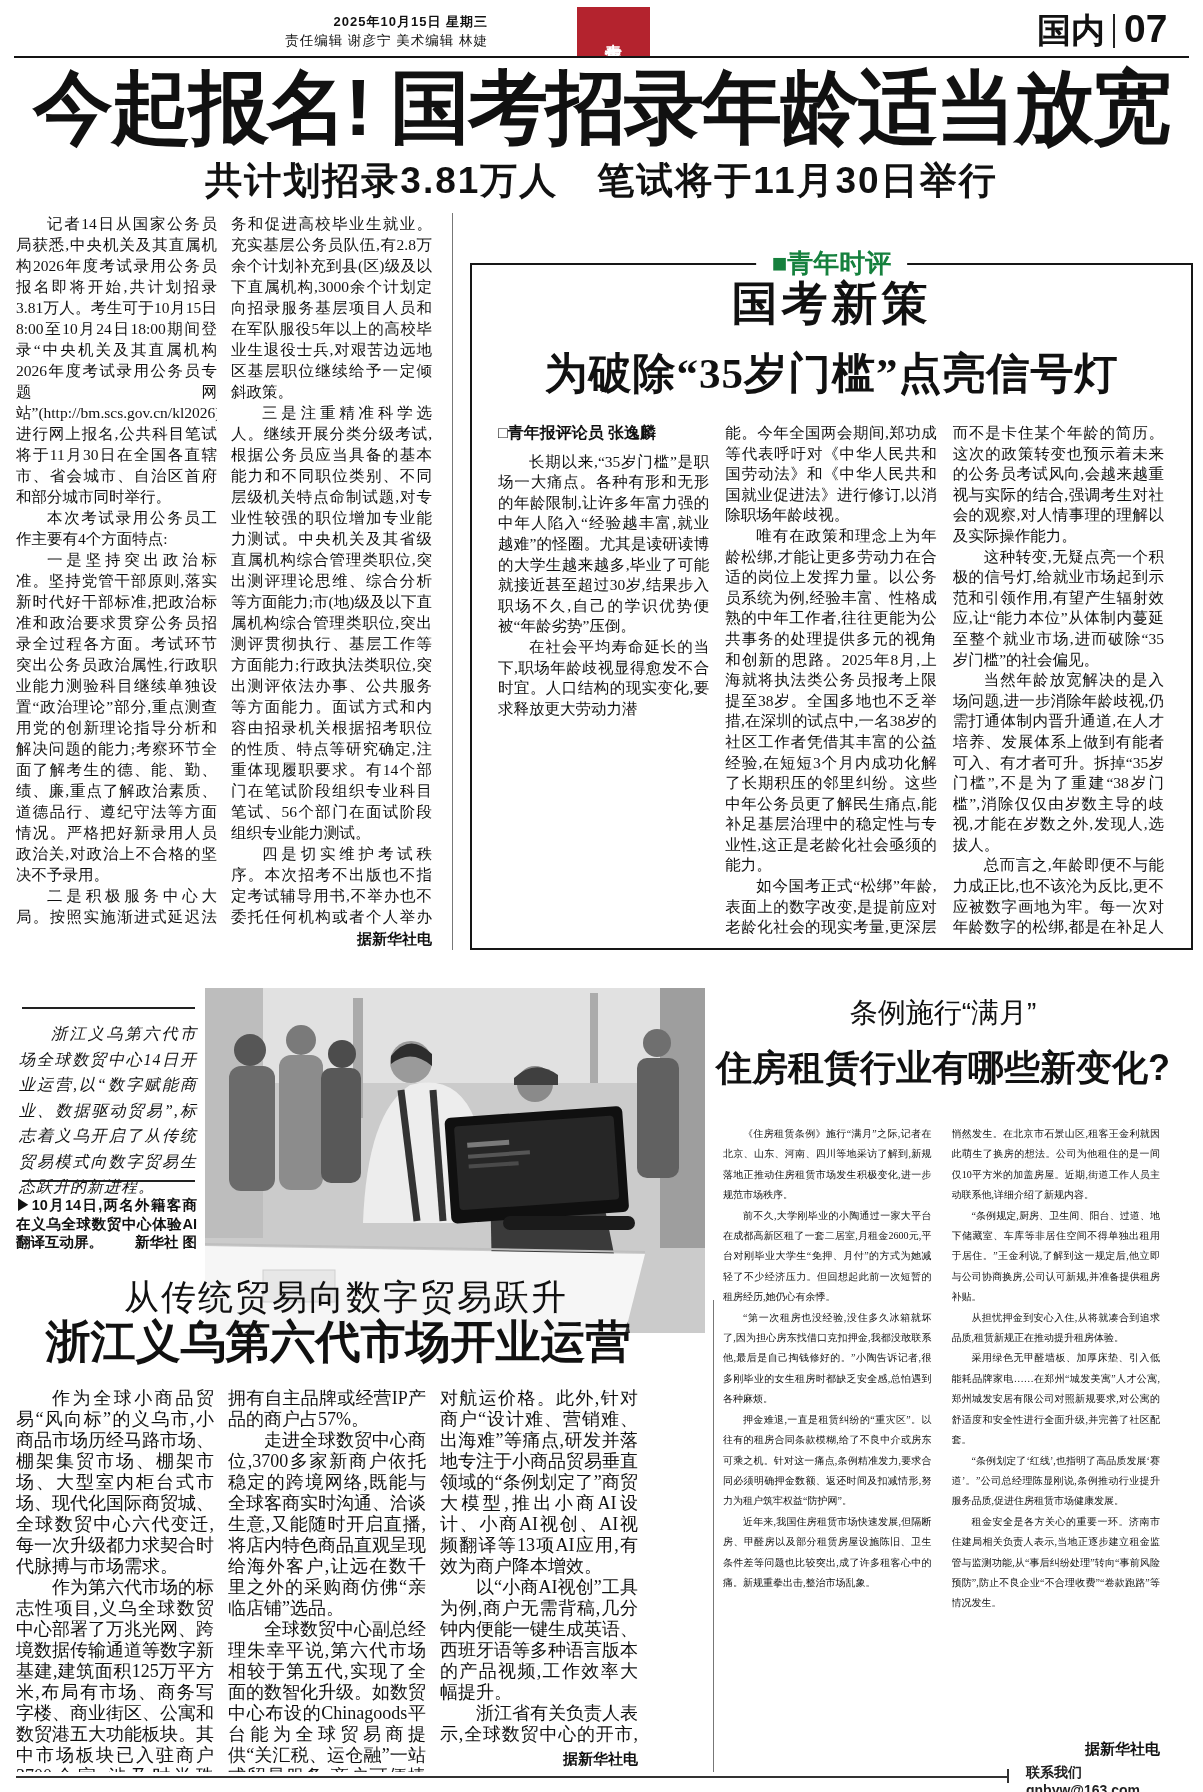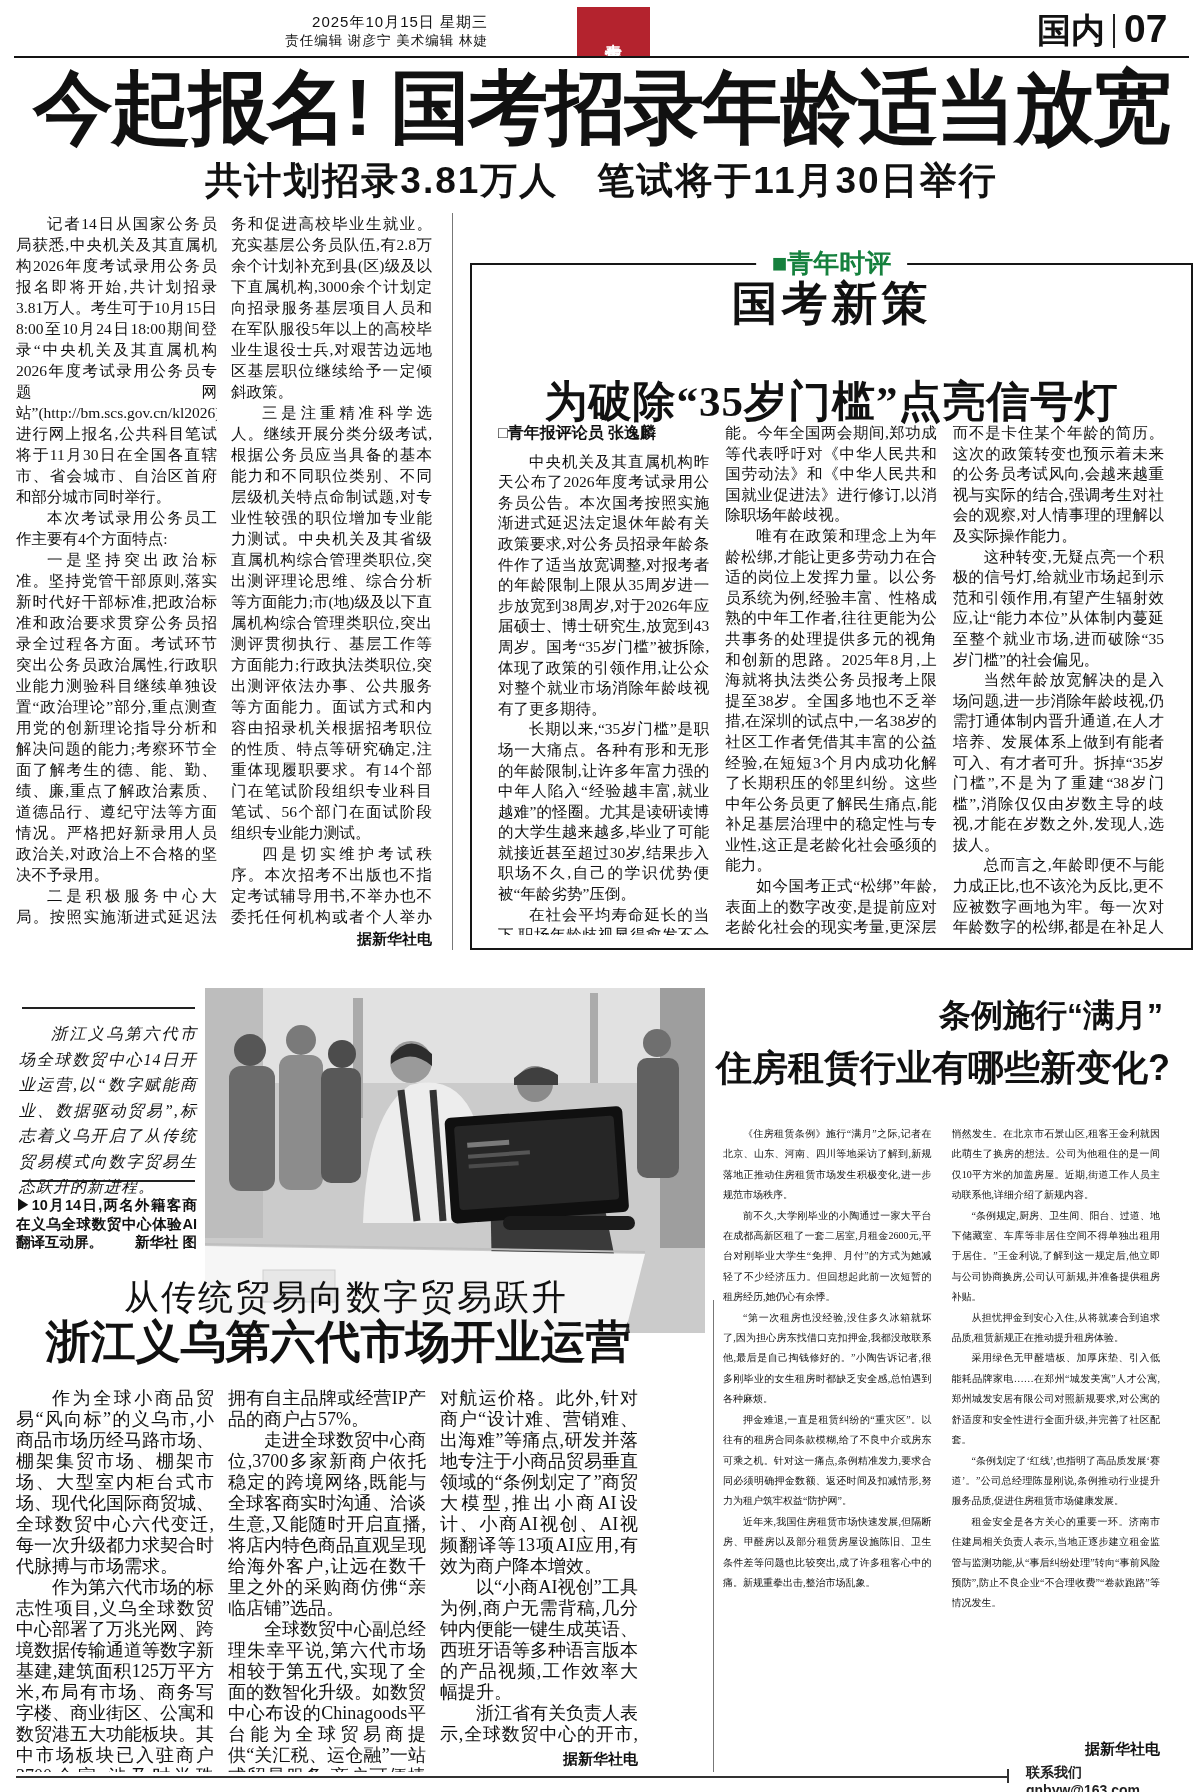--- a/index.html
+++ b/index.html
@@ -5,21 +5,21 @@
   html,body{margin:0;padding:0;background:#dedede;}
   .page{position:relative;width:1203px;height:1792px;margin:0 auto;background:#ffffff;
         color:#111;font-family:"Liberation Serif",serif;overflow:hidden;}
   .abs{position:absolute;}
   p{margin:0;}
   .p{text-indent:2em;}
   .cont{text-indent:0;}
 
   
   .hdr-meta{top:12px;left:78px;width:410px;text-align:right;font-family:"Liberation Sans",sans-serif;}
-  .hdr-date{font-size:15px;font-weight:400;line-height:20px;letter-spacing:1px;}
+  .hdr-date{font-size:13px;font-weight:700;line-height:20px;letter-spacing:1px;}
   .hdr-editors{font-size:13.5px;line-height:18px;letter-spacing:1px;}
   .logo{top:7px;left:577px;width:73px;height:51px;background:#b4232e;color:#fff;
         display:flex;align-items:center;justify-content:center;}
   .logo-text{writing-mode:vertical-rl;font-size:17px;font-weight:700;letter-spacing:2px;}
   .sec{top:10px;left:1000px;width:105px;text-align:right;font-family:"Liberation Sans",sans-serif;
        font-size:34px;font-weight:700;line-height:40px;}
   .sec-div{top:14px;left:1113px;width:1.5px;height:34px;background:#222;}
   .pageno{top:7px;left:1124px;width:70px;font-family:"Liberation Sans",sans-serif;
           font-size:39px;font-weight:700;line-height:44px;}
   .hdr-rule{top:56px;left:14px;width:1175px;height:2px;background:#141414;}
@@ -39,21 +39,21 @@
 
   
   .commentary{top:263px;left:470px;width:723px;height:687px;border:2.5px solid #161616;
     box-sizing:border-box;}
   .commentary-tag{position:absolute;top:-19px;left:50%;transform:translateX(-50%);
     background:#fff;padding:0 16px;white-space:nowrap;color:#15803d;
     font-family:"Liberation Sans",sans-serif;font-weight:700;font-size:26px;line-height:34px;}
   .c-title1{position:absolute;top:8px;left:0;width:100%;text-align:center;
     font-weight:700;font-size:46px;letter-spacing:4px;}
   .c-title2{position:absolute;top:80px;left:0;width:100%;text-align:center;
-    font-weight:700;font-size:43px;letter-spacing:1px;margin-top:28px;}
+    font-weight:700;font-size:43px;letter-spacing:1px;}
   .c-cols{position:absolute;top:158px;left:26px;width:666px;height:512px;display:flex;gap:16px;}
   .c-cols .col{flex:1;height:100%;overflow:hidden;font-size:15.5px;line-height:20.6px;text-align:justify;}
   .c-byline{font-family:"Liberation Sans",sans-serif;font-weight:700;font-size:16px;
     margin:0 0 8px 0;text-indent:0;}
 
   
   .photo{top:988px;left:205px;width:500px;height:345px;}
   .photo svg{display:block;}
   .intro-rule-t{top:1007px;left:22px;width:173px;height:2px;background:#222;}
   .intro{top:1021px;left:19px;width:178px;font-style:italic;font-size:16px;line-height:25.5px;
@@ -69,22 +69,22 @@
   .yiwu-title{top:1312px;left:0;width:676px;text-align:center;
     font-family:"Liberation Sans",sans-serif;font-weight:900;font-size:45px;}
   .yiwu-cols{top:1388px;left:16px;width:622px;height:384px;display:flex;gap:14px;}
   .yiwu-cols .col{flex:1;height:100%;overflow:hidden;font-size:18px;line-height:21px;text-align:justify;}
   .yiwu-cols .col:last-child{height:356px;}
   .yiwu-credit{top:1750px;left:440px;width:198px;text-align:right;
     font-family:"Liberation Sans",sans-serif;font-weight:700;font-size:15px;}
   .vrule2{top:1300px;left:713px;width:1px;height:472px;background:#777;}
 
   
-  .rental-t1{top:994px;left:723px;width:440px;text-align:right;
-    font-family:"Liberation Sans",sans-serif;font-weight:700;font-size:32px;}
+  .rental-t1{top:994px;left:723px;width:440px;text-align:center;
+    font-family:"Liberation Sans",sans-serif;font-weight:400;font-size:28px;}
   .rental-t2{top:1044px;left:710px;width:466px;text-align:center;
     font-family:"Liberation Sans",sans-serif;font-weight:900;font-size:36px;}
   .rental-cols{top:1124px;left:723px;width:437px;height:612px;display:flex;gap:20px;}
   .rental-cols .col{flex:1;height:100%;overflow:hidden;font-size:10px;line-height:20.4px;text-align:justify;}
   .rental-cols .col:last-child{height:590px;}
   .rental-credit{top:1740px;left:958px;width:202px;text-align:right;
     font-family:"Liberation Sans",sans-serif;font-weight:700;font-size:15px;}
 
   
   .footer-rule{top:1776px;left:16px;width:992px;height:1.5px;background:#333;}
@@ -128,21 +128,20 @@
   <div class="abs lead-credit">据新华社电</div>
   <div class="abs vrule1"></div>
 
   <div class="abs commentary">
     <div class="commentary-tag"><span>■</span><span>青年时评</span></div>
     <div class="c-title1">国考新策</div>
     <div class="c-title2">为破除“35岁门槛”点亮信号灯</div>
     <div class="c-cols">
       <div class="col">
         <p class="c-byline">□青年报评论员 张逸麟</p>
-        <p class="p">中央机关及其直属机构昨天公布了2026年度考试录用公务员公告。本次国考按照实施渐进式延迟法定退休年龄有关政策要求,对公务员招录年龄条件作了适当放宽调整,对报考者的年龄限制上限从35周岁进一步放宽到38周岁,对于2026年应届硕士、博士研究生,放宽到43周岁。国考“35岁门槛”被拆除,体现了政策的引领作用,让公众对整个就业市场消除年龄歧视有了更多期待。</p>
         <p class="p">长期以来,“35岁门槛”是职场一大痛点。各种有形和无形的年龄限制,让许多年富力强的中年人陷入“经验越丰富,就业越难”的怪圈。尤其是读研读博的大学生越来越多,毕业了可能就接近甚至超过30岁,结果步入职场不久,自己的学识优势便被“年龄劣势”压倒。</p>
         <p class="p">在社会平均寿命延长的当下,职场年龄歧视显得愈发不合时宜。人口结构的现实变化,要求释放更大劳动力潜</p>
       </div>
       <div class="col">
         <p class="cont">能。今年全国两会期间,郑功成等代表呼吁对《中华人民共和国劳动法》和《中华人民共和国就业促进法》进行修订,以消除职场年龄歧视。</p>
         <p class="p">唯有在政策和理念上为年龄松绑,才能让更多劳动力在合适的岗位上发挥力量。以公务员系统为例,经验丰富、性格成熟的中年工作者,往往更能为公共事务的处理提供多元的视角和创新的思路。2025年8月,上海就将执法类公务员报考上限提至38岁。全国多地也不乏举措,在深圳的试点中,一名38岁的社区工作者凭借其丰富的公益经验,在短短3个月内成功化解了长期积压的邻里纠纷。这些中年公务员更了解民生痛点,能补足基层治理中的稳定性与专业性,这正是老龄化社会亟须的能力。</p>
         <p class="p">如今国考正式“松绑”年龄,表面上的数字改变,是提前应对老龄化社会的现实考量,更深层次的意义在于对“能力本位”的回归。公务员系统需要的是真正能解决问题的人,</p>
       </div>
       <div class="col">
         <p class="cont">而不是卡住某个年龄的简历。这次的政策转变也预示着未来的公务员考试风向,会越来越重视与实际的结合,强调考生对社会的观察,对人情事理的理解以及实际操作能力。</p>

